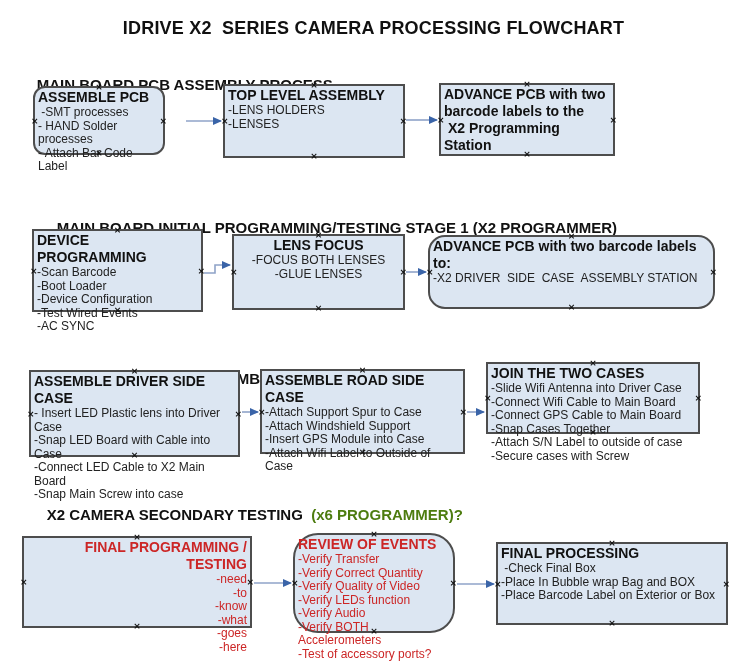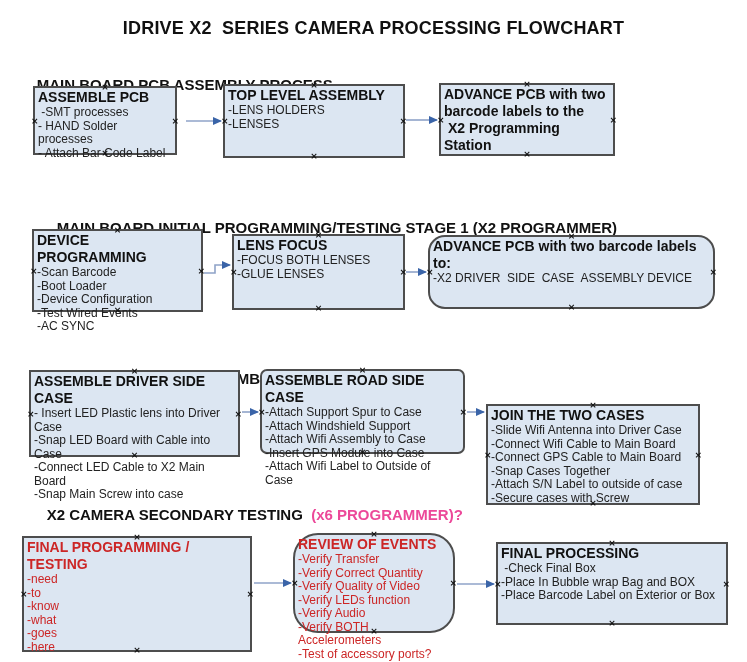--- a/index.html
+++ b/index.html
@@ -7,21 +7,21 @@
     position:relative;width:747px;height:662px;background:#ffffff;
     font-family:"Liberation Sans",sans-serif;overflow:hidden;
   }
   .main-title{
     position:absolute;top:18px;left:0;width:100%;text-align:center;
     font-size:18px;font-weight:bold;color:#111;white-space:pre;letter-spacing:.2px;
   }
   .shead{
     position:absolute;font-size:15px;font-weight:bold;color:#111;white-space:pre;
   }
-  .shead .redtxt{color:#ec4899;}
+  .shead .redtxt{color:#4d7c0f;}
   .fbox{
     position:absolute;background:#dce6f2;border:2px solid #4d4d4d;
     box-sizing:border-box;padding:1px 3px;overflow:visible;
   }
   .btitle{font-size:14px;font-weight:bold;color:#111;line-height:17px;white-space:pre-wrap;}
   .bitem{font-size:12px;color:#222;line-height:13.5px;white-space:pre-wrap;}
   .red .btitle,.red .bitem{color:#cc2626;}
   .handle{
     position:absolute;font:bold 9px "DejaVu Sans",sans-serif;color:#111;line-height:1;
     pointer-events:none;
@@ -52,21 +52,21 @@
     <path d="M254,583 H291" stroke="#8fa3c8" stroke-width="1.6" fill="none" marker-end="url(#ah)"></path>
     <path d="M457,584 H494" stroke="#8fa3c8" stroke-width="1.6" fill="none" marker-end="url(#ah)"></path>
   </svg>
 
   <div class="main-title">IDRIVE X2  SERIES CAMERA PROCESSING FLOWCHART</div>
 
   <h2 class="shead" style="left:20px;top:59px;margin:0;">
     <span>MAIN BOARD PCB ASSEMBLY PROCESS</span>
   </h2>
 
-  <div class="fbox" style="left:33px;top:86px;width:144px;height:69px;">
+  <div class="fbox" style="left:33px;top:86px;width:132px;height:69px;border-radius:12px;">
     <div class="btitle">ASSEMBLE PCB</div>
     <div class="bitem"> -SMT processes</div>
     <div class="bitem">- HAND Solder processes</div>
     <div class="bitem">- Attach Bar Code Label</div>
   <span class="handle h-t">×</span>
       <span class="handle h-b">×</span>
       <span class="handle h-l">×</span>
       <span class="handle h-r">×</span>
     </div>
 
@@ -100,33 +100,33 @@
     <div class="bitem">-Boot Loader</div>
     <div class="bitem">-Device Configuration</div>
     <div class="bitem">-Test Wired Events</div>
     <div class="bitem">-AC SYNC</div>
   <span class="handle h-t">×</span>
       <span class="handle h-b">×</span>
       <span class="handle h-l">×</span>
       <span class="handle h-r">×</span>
     </div>
 
-  <div class="fbox" style="left:232px;top:234px;width:173px;height:76px;">
+  <div class="fbox" style="left:232px;top:234px;width:173px;height:76px;text-align:center;">
     <div class="btitle">LENS FOCUS</div>
     <div class="bitem">-FOCUS BOTH LENSES</div>
     <div class="bitem">-GLUE LENSES</div>
   <span class="handle h-t">×</span>
       <span class="handle h-b">×</span>
       <span class="handle h-l">×</span>
       <span class="handle h-r">×</span>
     </div>
 
   <div class="fbox" style="left:428px;top:235px;width:287px;height:74px;border-radius:17px;">
     <div class="btitle">ADVANCE PCB with two barcode labels to:</div>
-    <div class="bitem">-X2 DRIVER  SIDE  CASE  ASSEMBLY DEVICE</div>
+    <div class="bitem">-X2 DRIVER  SIDE  CASE  ASSEMBLY STATION</div>
   <span class="handle h-t">×</span>
       <span class="handle h-b">×</span>
       <span class="handle h-l">×</span>
       <span class="handle h-r">×</span>
     </div>
 
   <h2 class="shead" style="left:30px;top:341px;margin:12px;">
     <span>X2 CAMERA CASE ASSEMBLIES</span>
   </h2>
 
@@ -135,52 +135,51 @@
     <div class="bitem">- Insert LED Plastic lens into Driver Case</div>
     <div class="bitem">-Snap LED Board with Cable into Case</div>
     <div class="bitem">-Connect LED Cable to X2 Main Board</div>
     <div class="bitem">-Snap Main Screw into case</div>
   <span class="handle h-t">×</span>
       <span class="handle h-b">×</span>
       <span class="handle h-l">×</span>
       <span class="handle h-r">×</span>
     </div>
 
-  <div class="fbox" style="left:260px;top:369px;width:205px;height:85px;border-radius:7px;">
+  <div class="fbox" style="left:260px;top:369px;width:205px;height:85px;">
     <div class="btitle">ASSEMBLE ROAD SIDE CASE</div>
     <div class="bitem">-Attach Support Spur to Case</div>
     <div class="bitem">-Attach Windshield Support</div>
-    <div class="bitem">-Attach Wifi Assembly to Case</div>
     <div class="bitem">-Insert GPS Module into Case</div>
     <div class="bitem">-Attach Wifi Label to Outside of Case</div>
   <span class="handle h-t">×</span>
       <span class="handle h-b">×</span>
       <span class="handle h-l">×</span>
       <span class="handle h-r">×</span>
     </div>
 
-  <div class="fbox" style="left:486px;top:362px;width:214px;height:101px;margin-top:42px;">
+  <div class="fbox" style="left:486px;top:362px;width:214px;height:72px;">
     <div class="btitle">JOIN THE TWO CASES</div>
     <div class="bitem">-Slide Wifi Antenna into Driver Case</div>
     <div class="bitem">-Connect Wifi Cable to Main Board</div>
     <div class="bitem">-Connect GPS Cable to Main Board</div>
     <div class="bitem">-Snap Cases Together</div>
     <div class="bitem">-Attach S/N Label to outside of case</div>
     <div class="bitem">-Secure cases with Screw</div>
   <span class="handle h-t">×</span>
       <span class="handle h-b">×</span>
       <span class="handle h-l">×</span>
       <span class="handle h-r">×</span>
     </div>
 
   <h2 class="shead" style="left:30px;top:489px;margin:0;">
     <span>X2 CAMERA SECONDARY TESTING  </span><span class="redtxt">(x6 PROGRAMMER)?</span>
   </h2>
 
-  <div class="fbox red" style="left:22px;top:536px;width:230px;height:116px;">
+  <div class="fbox red" style="left:22px;top:536px;width:230px;height:92px;text-align:right;">
     <div class="btitle">FINAL PROGRAMMING / TESTING</div>
     <div class="bitem">-need</div>
     <div class="bitem">-to</div>
     <div class="bitem">-know</div>
     <div class="bitem">-what</div>
     <div class="bitem">-goes</div>
     <div class="bitem">-here</div>
   <span class="handle h-t">×</span>
       <span class="handle h-b">×</span>
       <span class="handle h-l">×</span>

